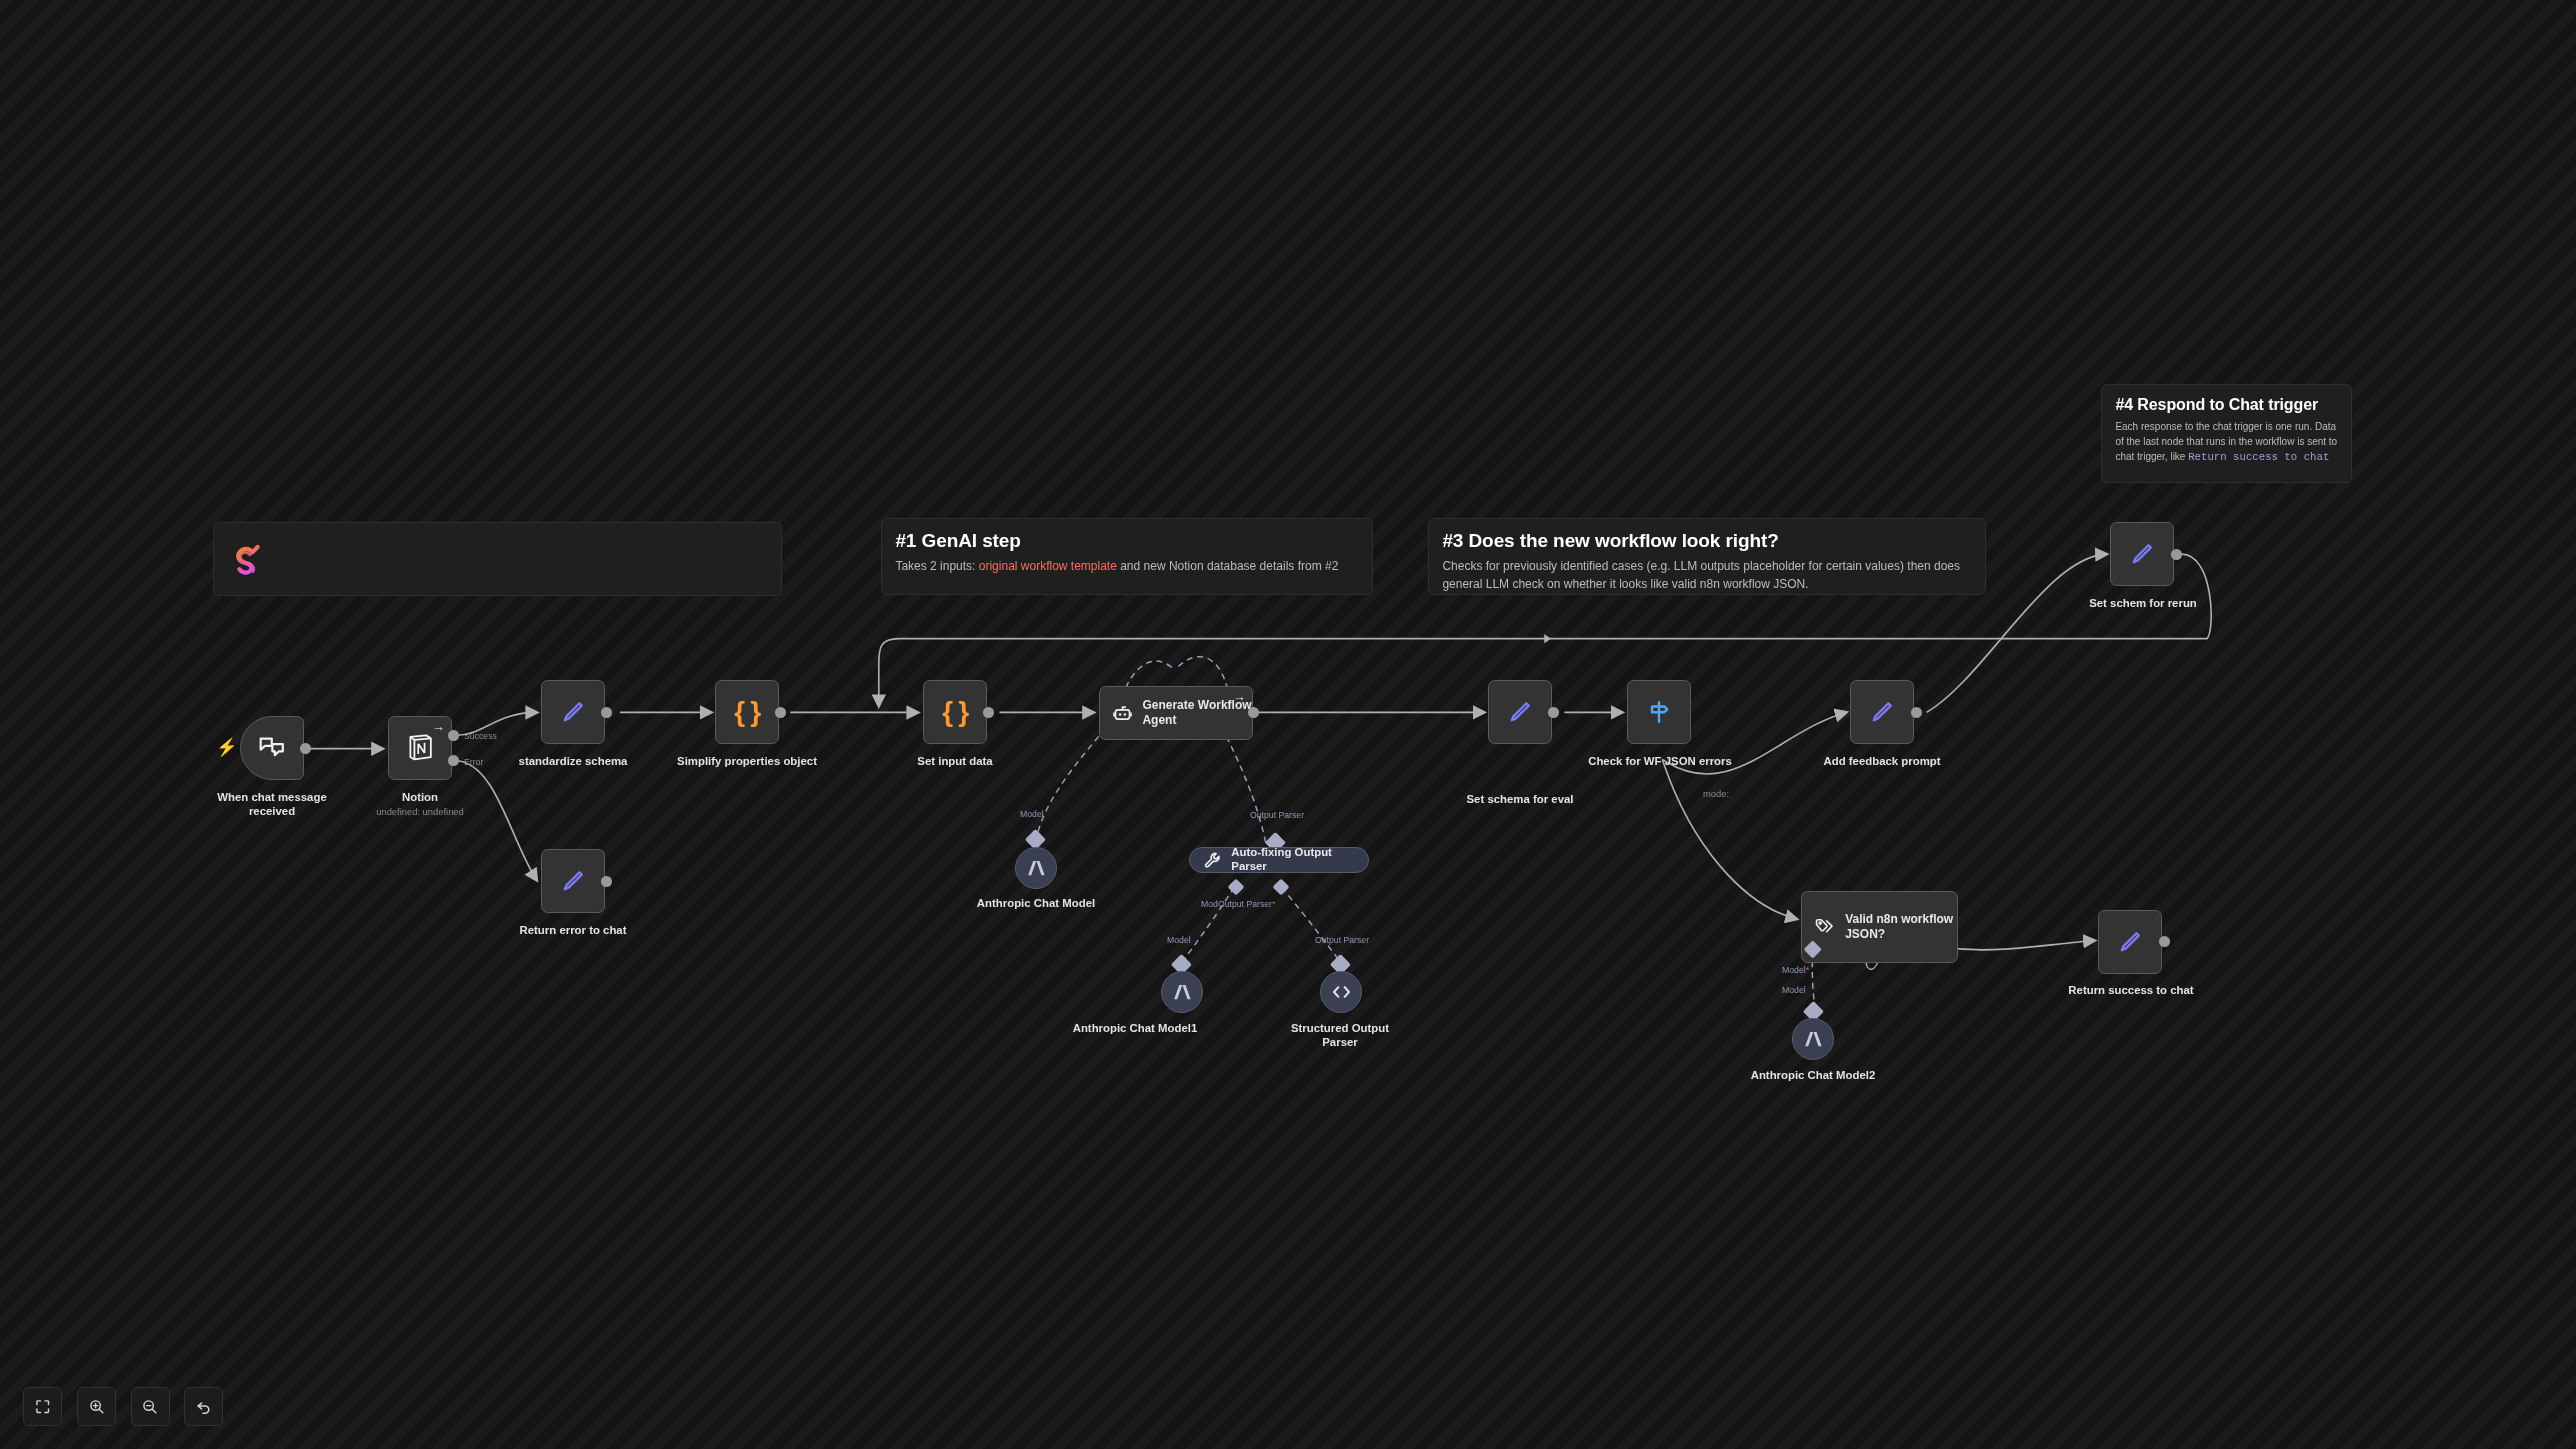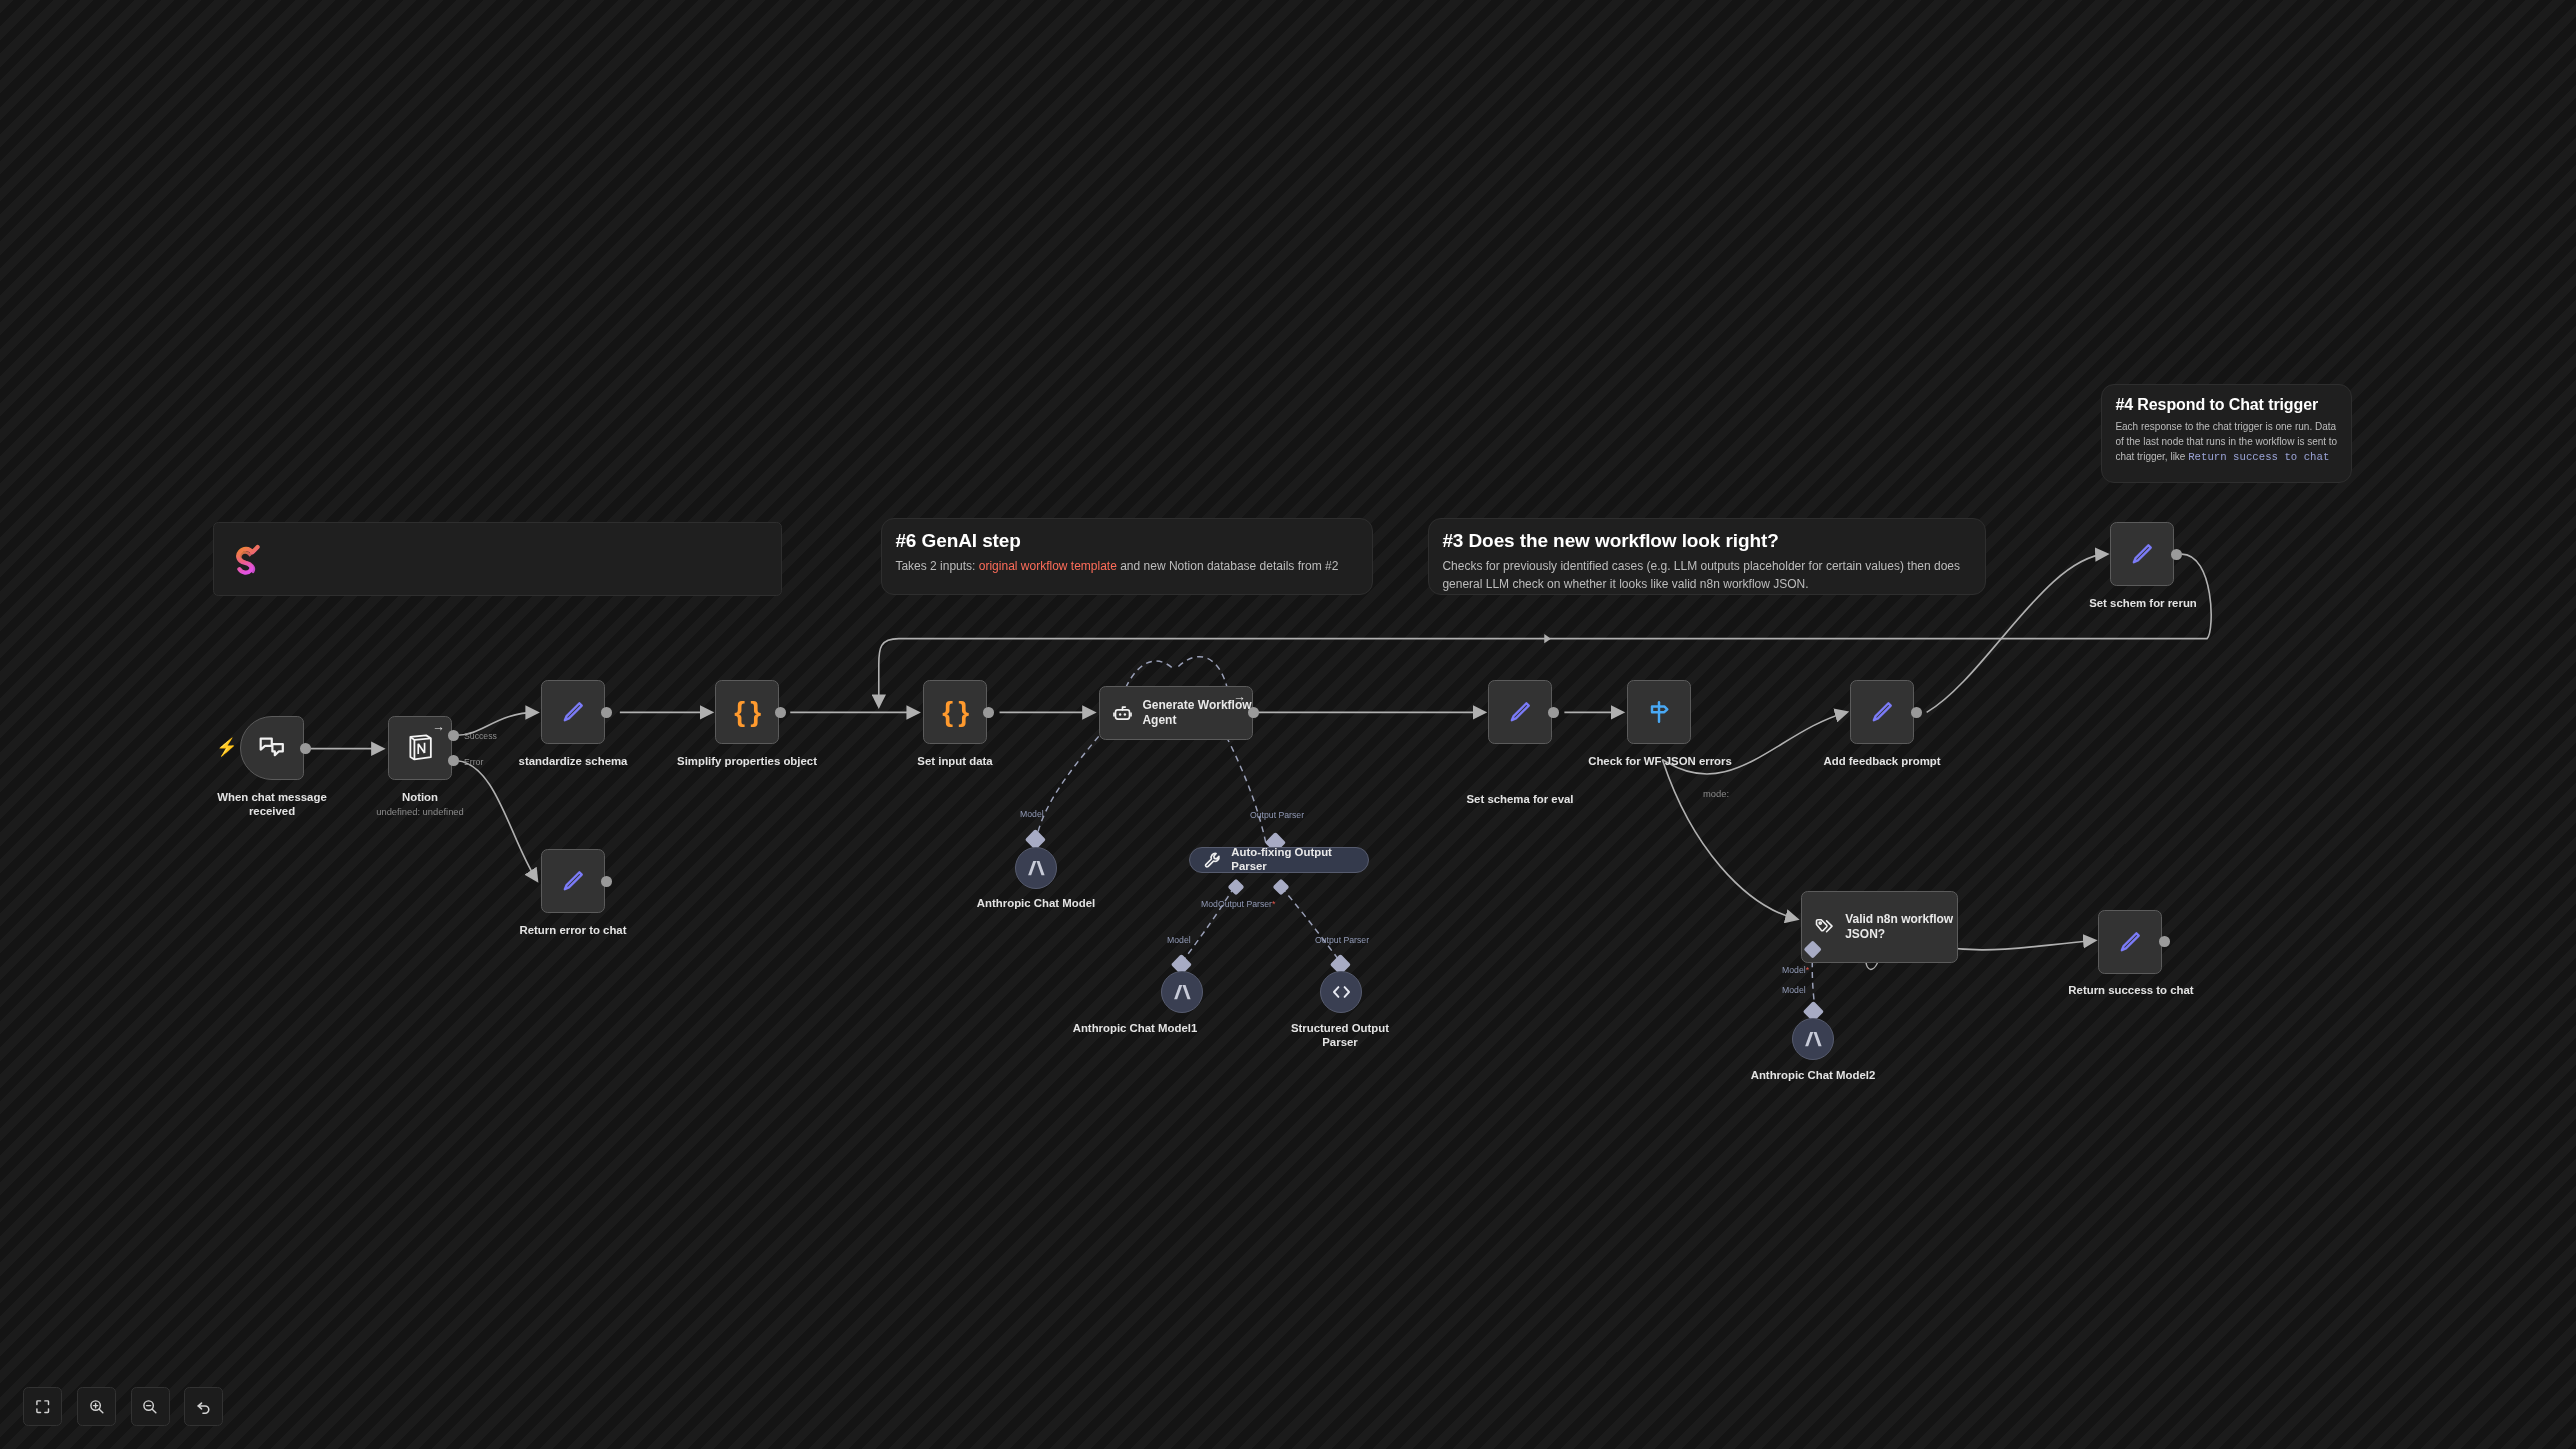--- a/index.html
+++ b/index.html
@@ -17,21 +17,21 @@
         135deg,
         #1b1b1b 0px, #1b1b1b 9.4px,
         #141414 9.4px, #141414 19px);
   }
 
   
   .sticky {
     position: absolute;
     background: #1f1f1f;
     border: 0.7px solid #2e2e2e;
-    border-radius: 13px;
+    border-radius: 6px;
     padding: 10.7px 13.4px;
     color: #c9c9c9;
   }
   .sticky .s-title {
     font-size: 19px; font-weight: bold; color: #ffffff;
     margin-bottom: 6.7px; letter-spacing: -0.1px;
   }
   .sticky .s-body { font-size: 12px; line-height: 1.45; color: #bdbdbd; }
   .sticky .s-link { color: #ff6d5a; }
   .sticky .s-code {
@@ -202,21 +202,21 @@
   <div class="logo-sticky" style="left:213px;top:522px;width:569px;height:74px;">
     <div class="logo-mark">
       <svg viewBox="0 0 60 60" width="39" height="39">
         <path d="M44,14 L36,22 C31,15 22,15 17,21 C11,28 15,36 24,38 C33,40 37,45 33,50 C29,55 20,54 16,48" stroke="url(#sgrad)" stroke-width="6.5" fill="none" stroke-linecap="round" stroke-linejoin="round"></path>
         <path d="M39,19 L32,26 C28,21 22,21 19,25 C15,30 19,35 26,37 C35,39 41,45 37,52" stroke="url(#sgrad)" stroke-width="4" fill="none" stroke-linecap="round" opacity="0.85"></path>
       </svg>
     </div>
   </div>
 
   <div class="sticky" style="left:881px;top:518px;width:492px;height:77px;">
-    <div class="s-title">#6 GenAI step</div>
+    <div class="s-title">#1 GenAI step</div>
     <div class="s-body">
       <span>Takes 2 inputs: </span><span class="s-link">original workflow template</span><span> and new Notion database details from #2</span>
     </div>
   </div>
 
   <div class="sticky" style="left:1428px;top:518px;width:558px;height:77px;">
     <div class="s-title">#3 Does the new workflow look right?</div>
     <div class="s-body">Checks for previously identified cases (e.g. LLM outputs placeholder for certain values) then does general LLM check on whether it looks like valid n8n workflow JSON.</div>
   </div>
 

